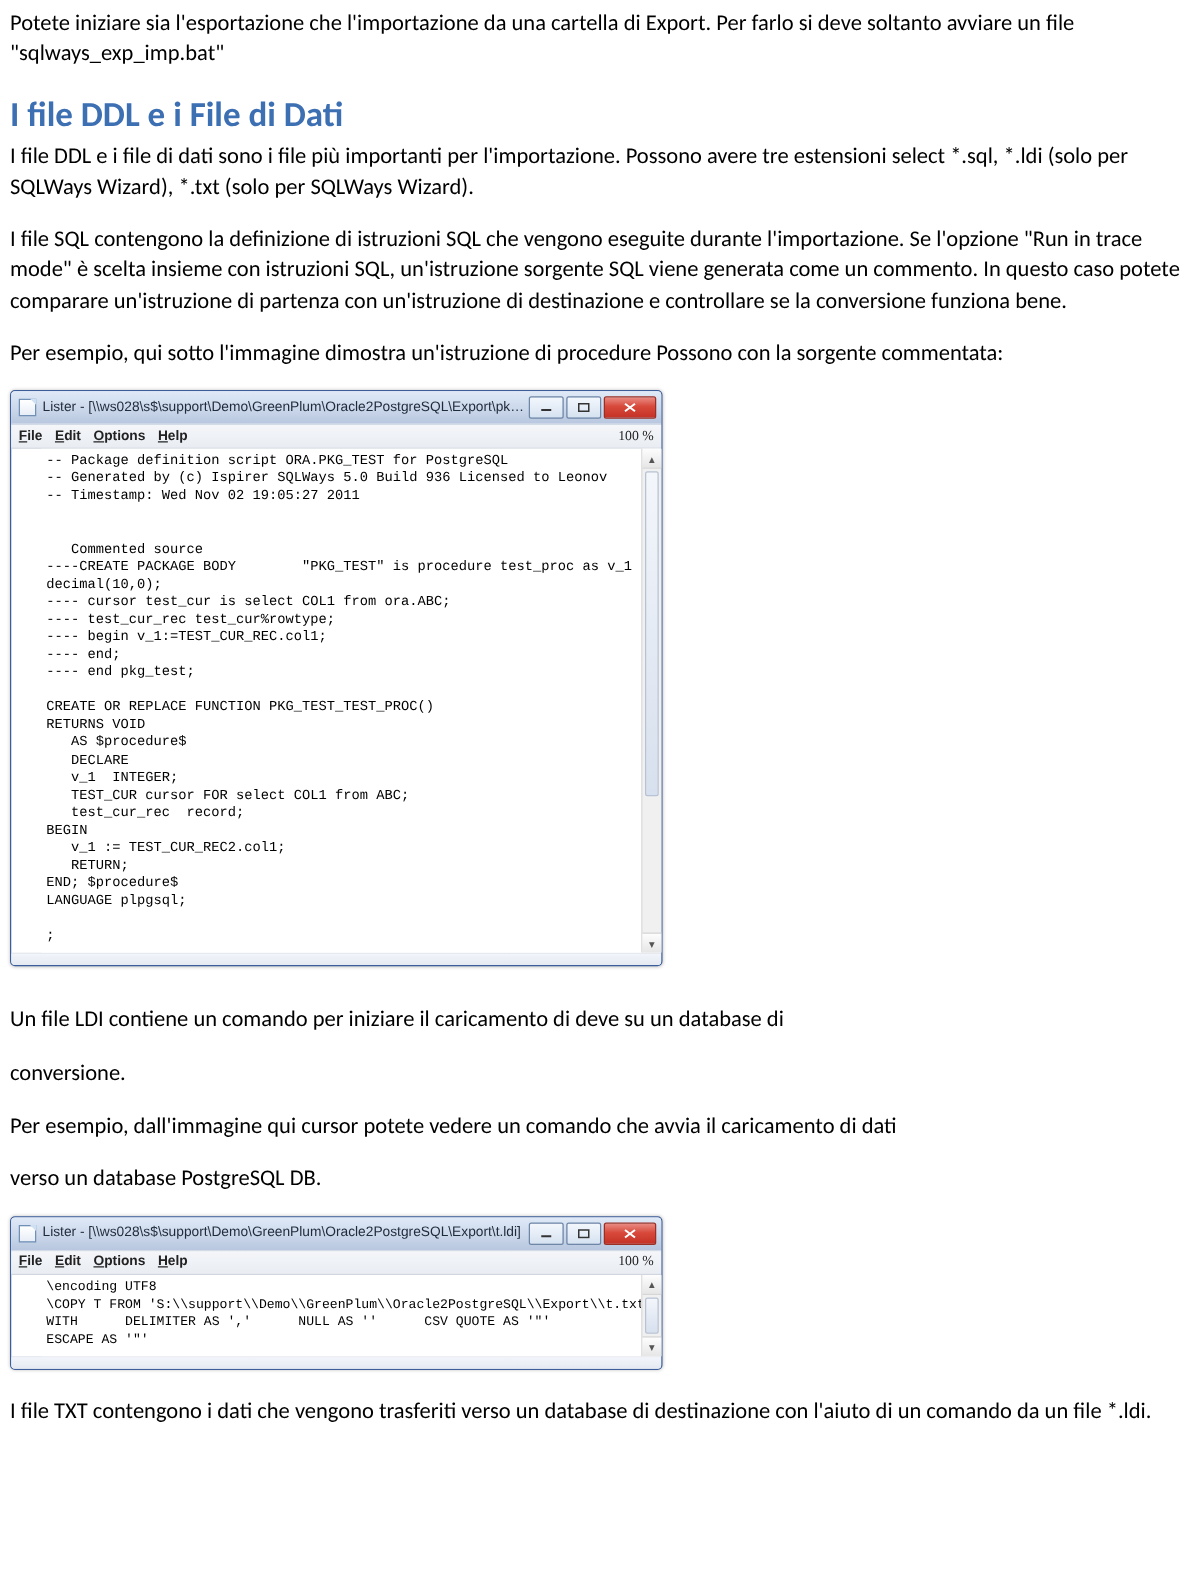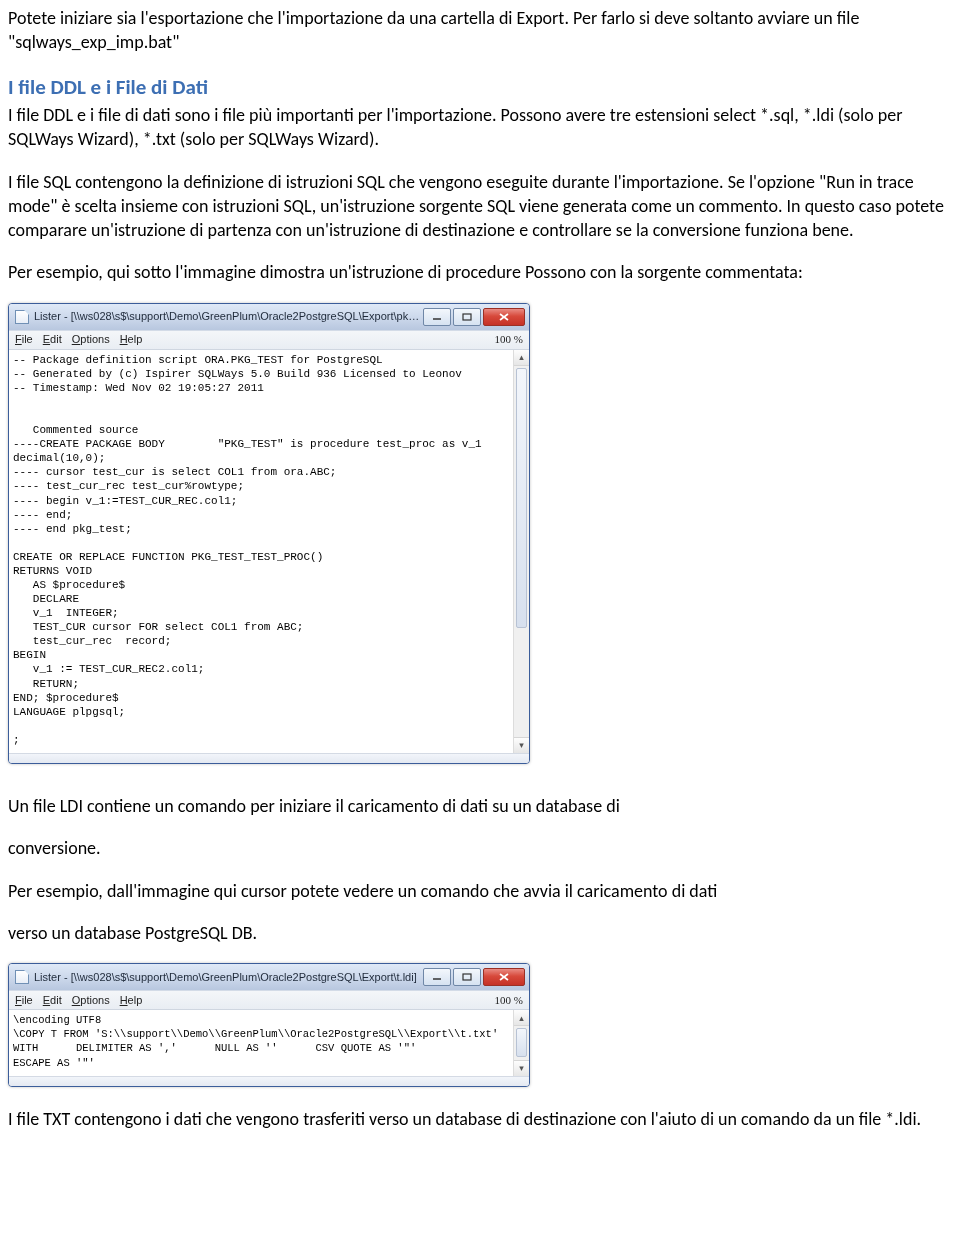--- a/index.html
+++ b/index.html
@@ -9,21 +9,21 @@
     line-height: 1.35;
     color: #000;
     background: #fff;
     padding: 6px 8px 10px 8px;
     width: 960px;
   }
   p.body { margin-bottom: 18px; }
   h2.blue {
     color: #3d6fb3;
     font-weight: bold;
-    font-size: 21px;
+    font-size: 28px;
     margin-bottom: 2px;
   }
 
   
   .lister {
     width: 522px;
     border: 1px solid #3b5d9a;
     border-radius: 4px;
     background: #fff;
     box-shadow: 0 0 3px rgba(0,0,0,0.25);
@@ -79,29 +79,30 @@
     display: flex;
     align-items: center;
     height: 20px;
     padding: 0 6px;
     background: linear-gradient(to bottom,#f4f6f9,#e9edf3);
     border-top: 1px solid #d3dbe7;
     border-bottom: 1px solid #cfd6e0;
     font-size: 11px;
     color: #222;
   }
-  .menubar .mitem { margin-right: 10px; }
+  .menubar .mitem { margin-right: 10px; font-weight: bold; }
   .menubar .mitem u { text-decoration: underline; }
   .menubar .spacer { flex:1; }
   .menubar .pct { color:#222;font-family:Liberation Serif, serif; }
 
   .listerbody {
     position: relative;
     background:#fff;
     display:flex;
+    margin-left:24px;
   }
   .codearea {
     flex:1;
     padding: 3px 4px 6px 4px;
     font-family: "Courier New", monospace;
     font-size: 11px;
     line-height: 1.28;
     color:#000;
     white-space: pre;
     overflow: hidden;
@@ -214,21 +215,21 @@
       <div class="arrow">▴</div>
       <div class="track">
           <div class="thumb" style="top:2px;height:70%;"></div>
         </div>
       <div class="arrow down">▾</div>
     </div>
   </div>
   <div class="statusbar"></div>
 </div>
 
-<p class="body" style="margin-top:30px">Un file LDI contiene un comando per iniziare il caricamento di dati su un database di</p>
+<p class="body" style="margin-top:30px">Un file LDI contiene un comando per iniziare il caricamento di deve su un database di</p>
 <p class="body">conversione.</p>
 <p class="body">Per esempio, dall'immagine qui cursor potete vedere un comando che avvia il caricamento di dati</p>
 <p class="body">verso un database PostgreSQL DB.</p>
 
 <div class="lister small">
   <div class="titlebar">
     <span class="doc-icon"></span>
     <span class="ttl">Lister - [\\ws028\s$\support\Demo\GreenPlum\Oracle2PostgreSQL\Export\t.ldi]</span>
     <div class="winbtns">
       <div class="winbtn">

